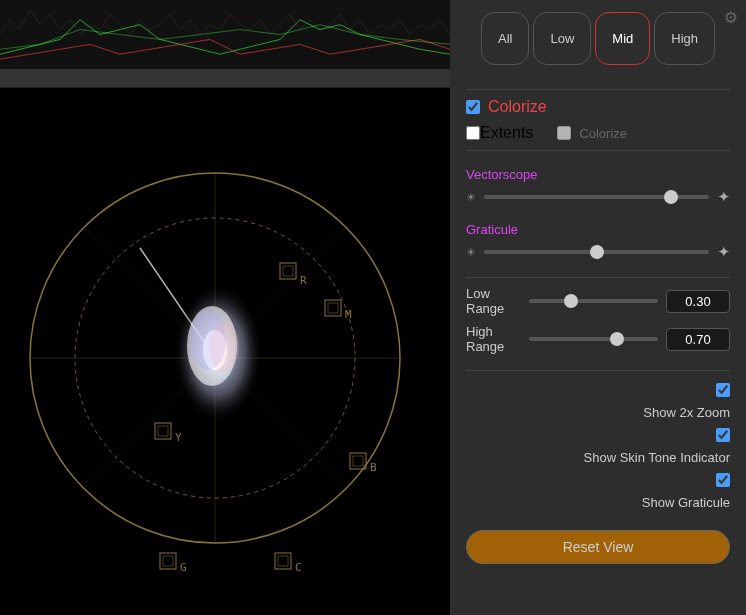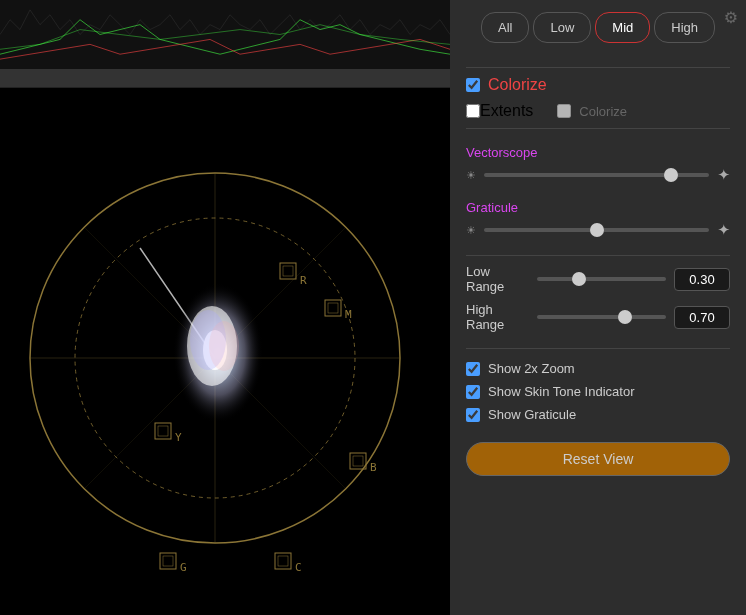--- a/index.html
+++ b/index.html
@@ -56,21 +56,21 @@
 
     
     .tab-row {
       display: flex;
       gap: 4px;
       margin-bottom: 16px;
       justify-content: center;
     }
 
     .tab-btn {
-      padding: 7px 16px;
+      padding: 18px 16px;
       border-radius: 14px;
       border: 1px solid #555;
       background: transparent;
       color: #ccc;
       font-size: 13px;
       cursor: pointer;
     }
 
     .tab-btn.active {
       background: transparent;
@@ -188,40 +188,41 @@
     .range-slider::-webkit-slider-thumb {
       -webkit-appearance: none;
       width: 12px;
       height: 12px;
       border-radius: 50%;
       background: #aaa;
       cursor: pointer;
     }
 
     .range-input {
-      width: 56px;
+      width: 64px;
       background: #1a1a1a;
       border: 1px solid #555;
       border-radius: 4px;
       color: #fff;
       font-size: 13px;
       text-align: center;
       padding: 3px 4px;
     }
 
     
     .options-section {
       margin-top: 4px;
     }
 
     .option-row {
       display: flex;
-      align-items: center;
+      align-items: flex-end;
       gap: 8px;
       margin-bottom: 8px;
+      flex-direction: column;
     }
 
     .option-label {
       color: #ccc;
       font-size: 13px;
     }
 
     
     .reset-btn {
       margin-top: auto;

